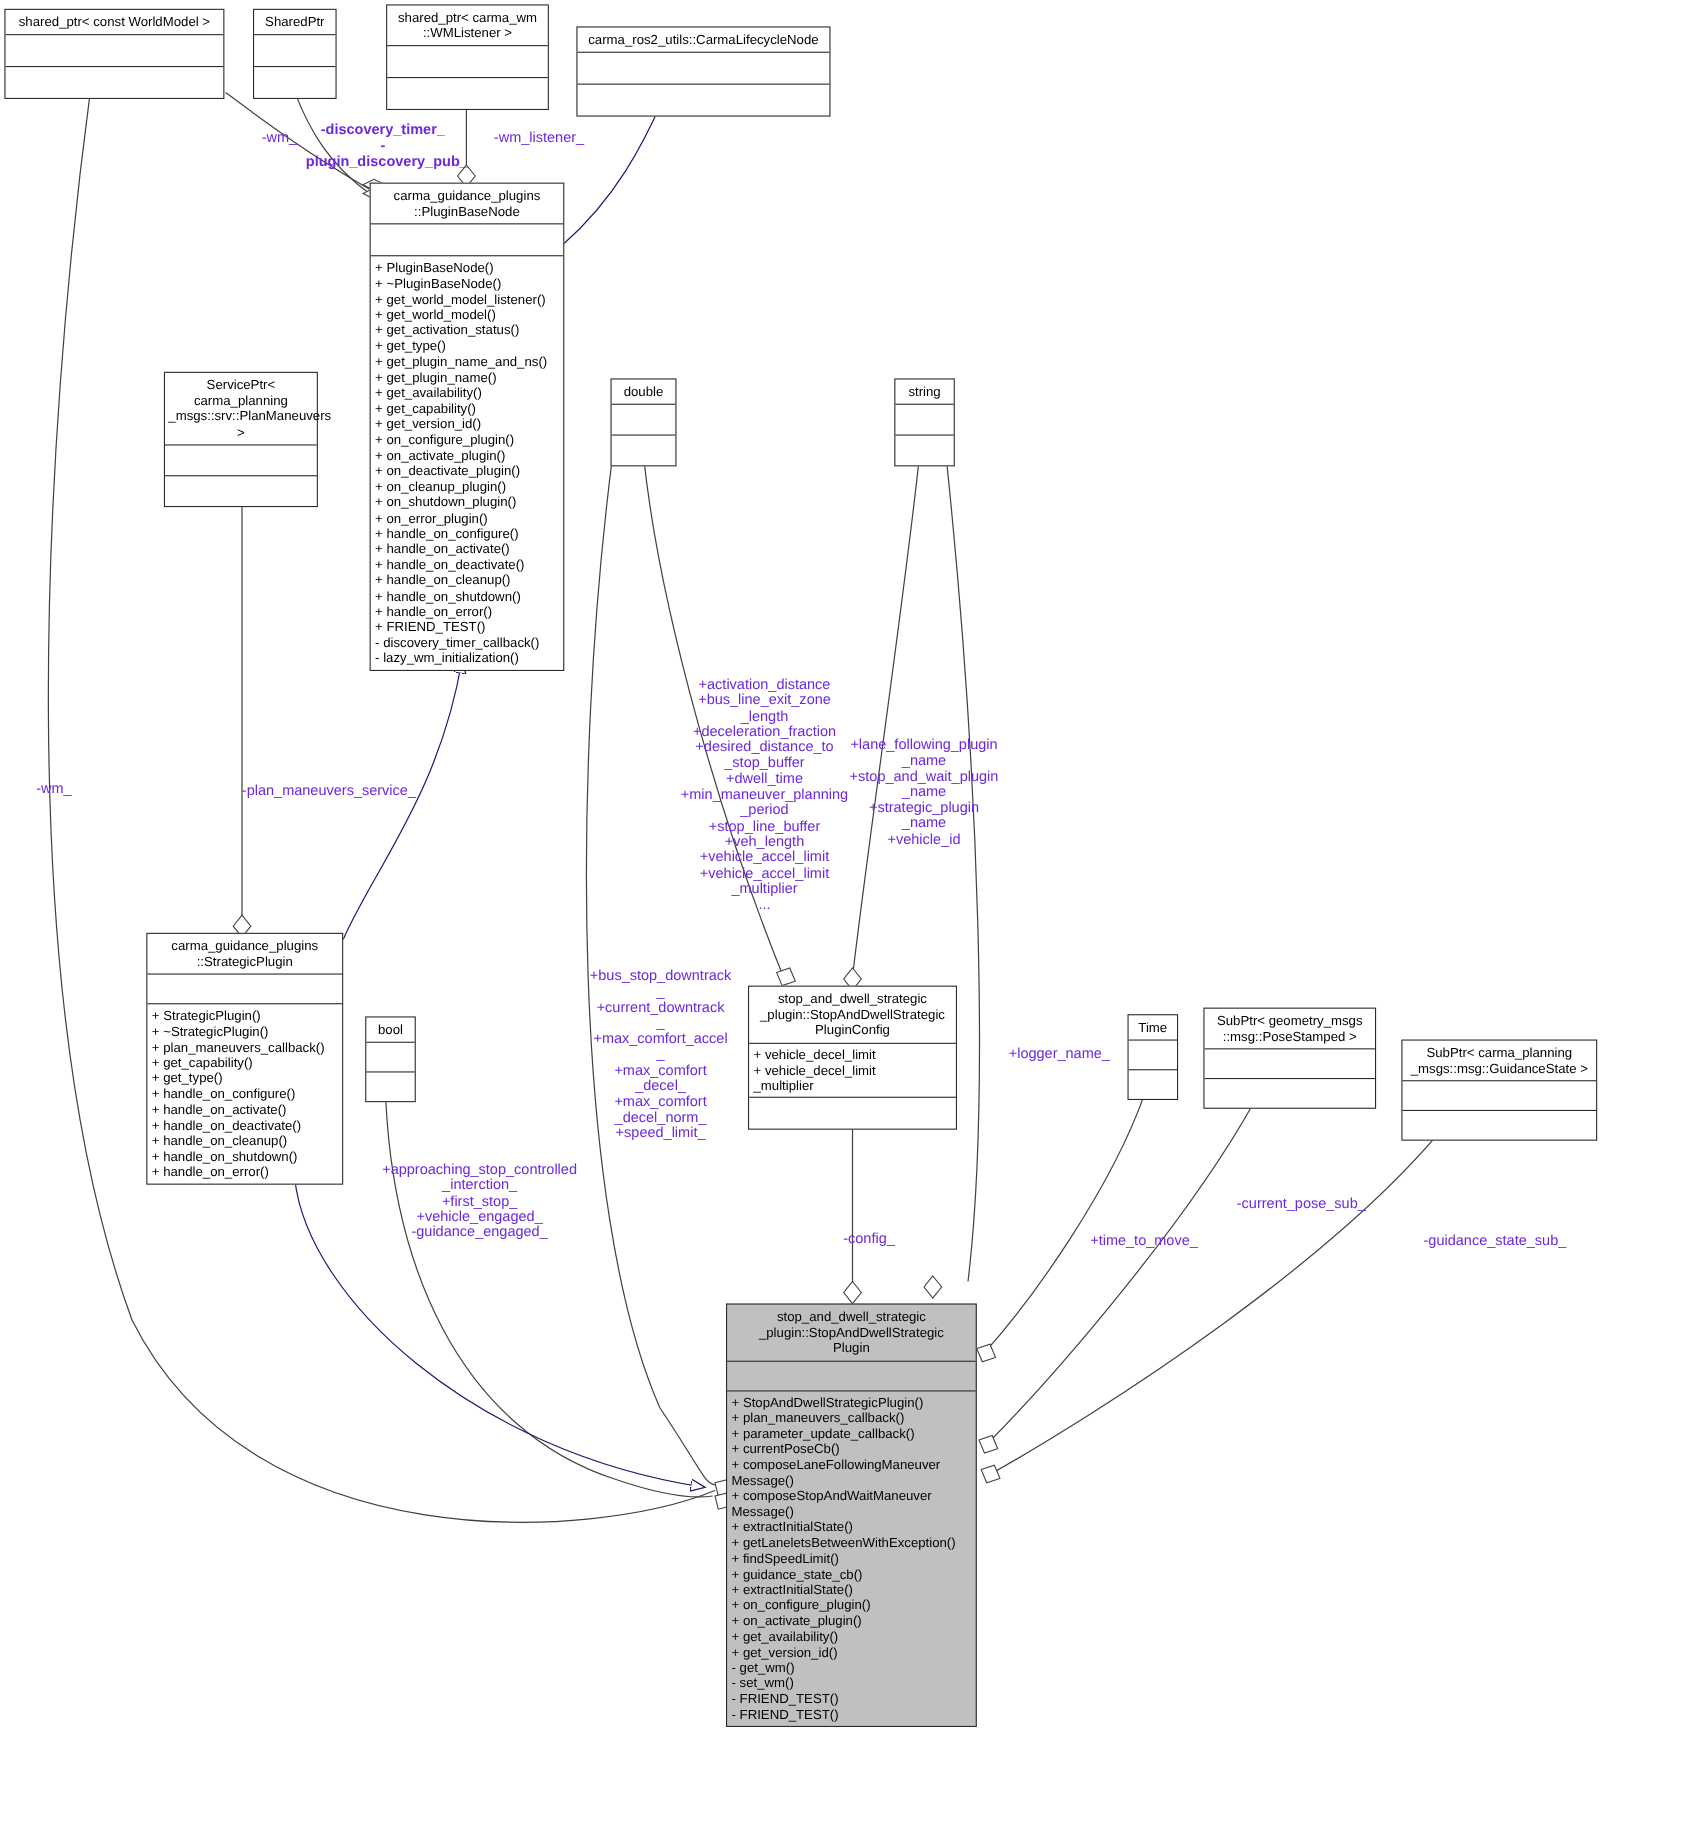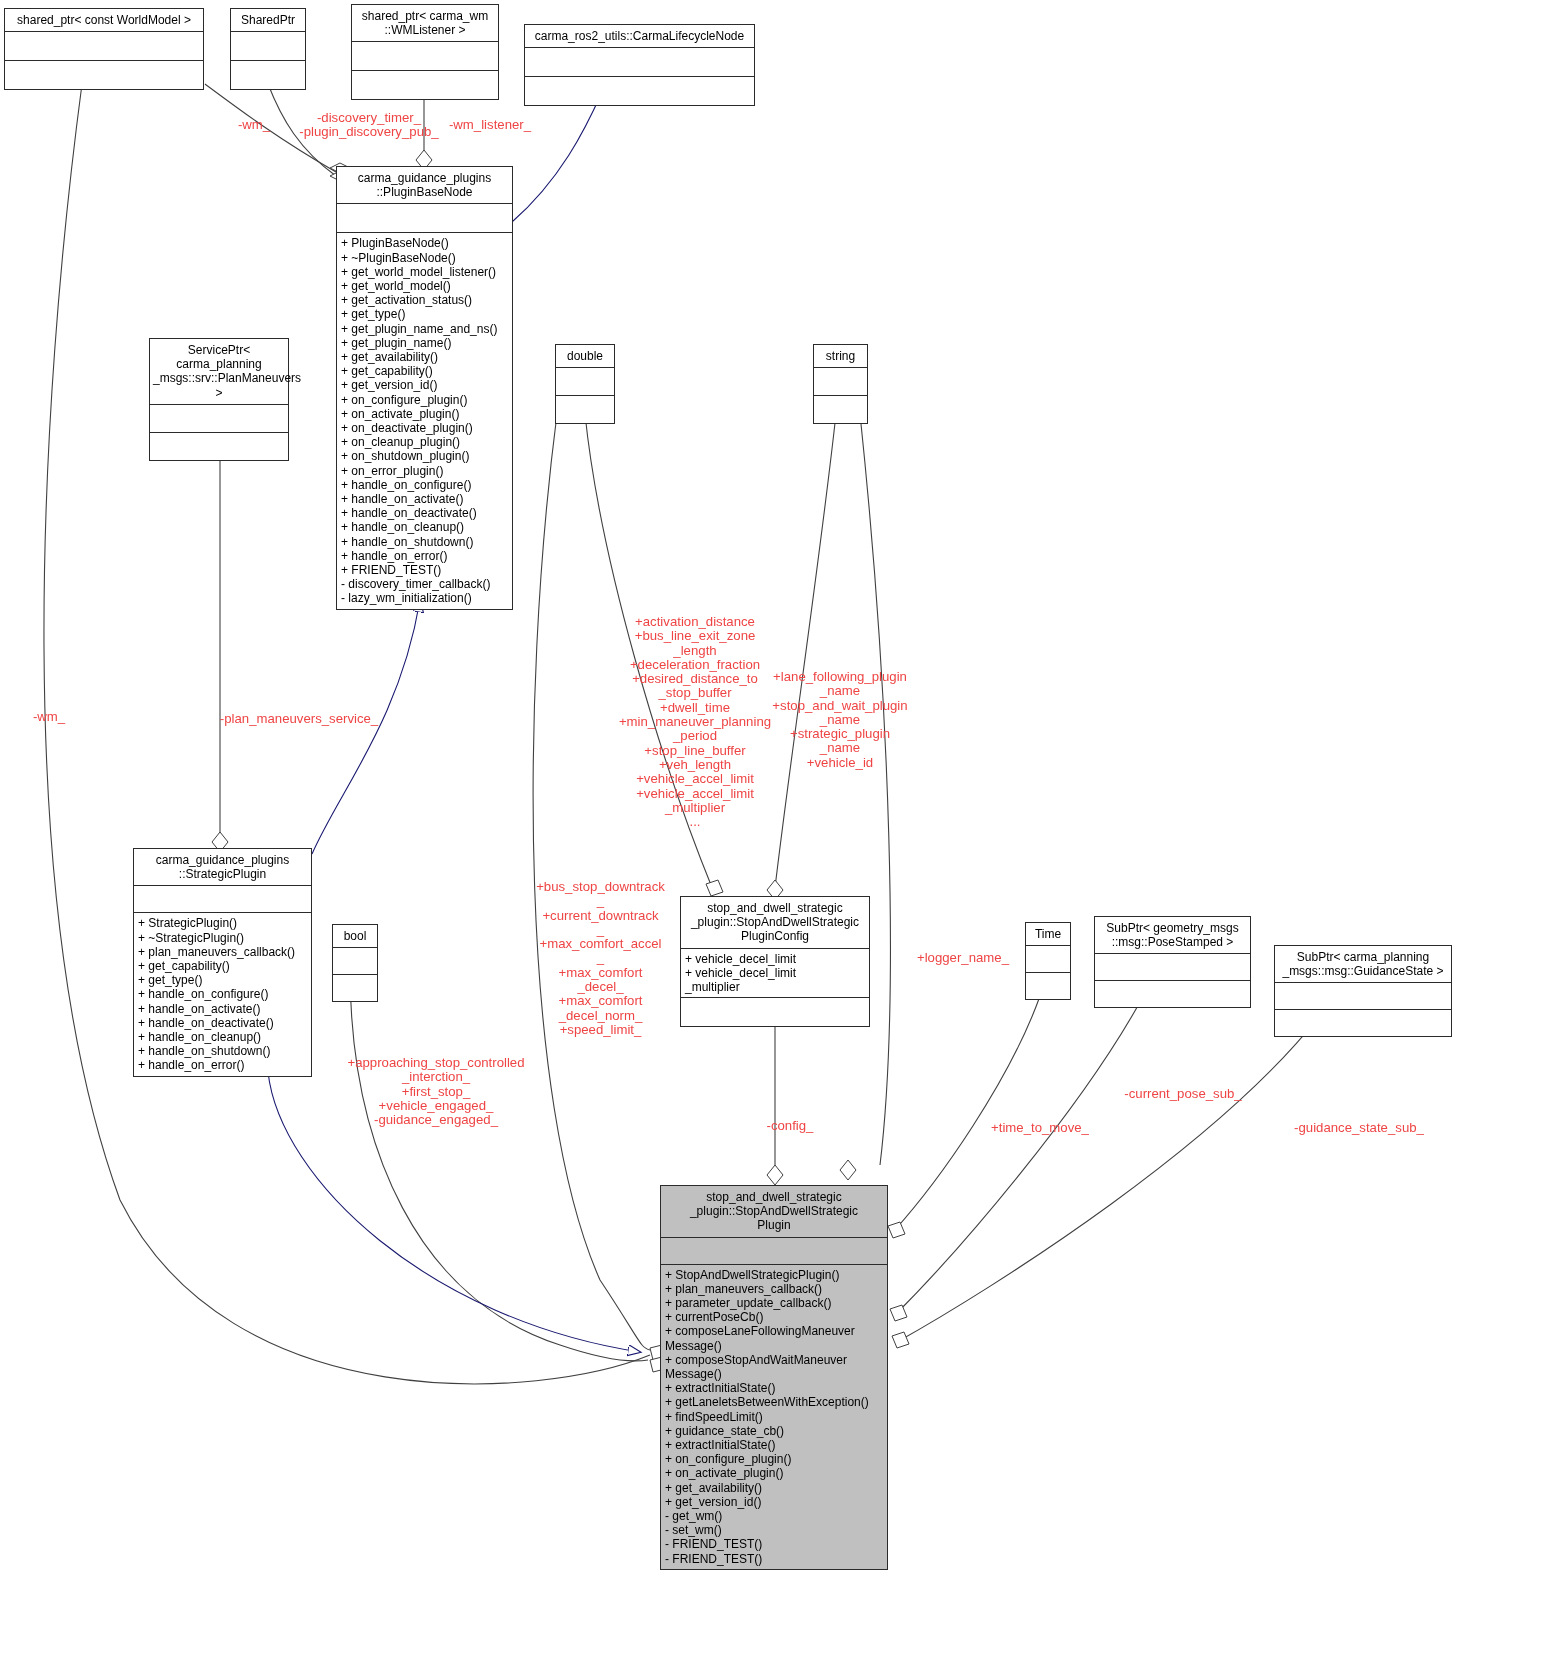--- a/index.html
+++ b/index.html
@@ -53,21 +53,21 @@
     padding: 3px 4px;
     min-height: 13px;
     white-space: pre-line;
   }
   .edge-label {
     position: absolute;
     font-size: 13.2px;
     line-height: 14.3px;
     text-align: center;
     white-space: pre-line;
-    color: #ef4444;
+    color: #6d28d9;
     background: transparent;
   }
 </style>
 </head>
 <body>
 
 <div id="canvas">
 
   <svg class="edges" viewBox="0 0 1553 1667">
     <defs>
@@ -277,21 +277,21 @@
 + on_activate_plugin()
 + get_availability()
 + get_version_id()
 - get_wm()
 - set_wm()
 - FRIEND_TEST()
 - FRIEND_TEST()</div>
   </div>
 
   <div class="edge-label" style="left:224px; top:118px; width:60px;">-wm_</div>
-  <div class="edge-label" style="left:299px; top:111px; width:140px;">-discovery_timer_
+  <div class="edge-label" style="left:278px; top:111px; width:140px;font-weight:bold;">-discovery_timer_
 -plugin_discovery_pub_</div>
   <div class="edge-label" style="left:440px; top:118px; width:100px;">-wm_listener_</div>
   <div class="edge-label" style="left:18px; top:710px; width:62px;">-wm_</div>
   <div class="edge-label" style="left:215px; top:712px; width:168px;">-plan_maneuvers_service_</div>
   <div class="edge-label" style="left:595px; top:615px; width:200px;">+activation_distance
 +bus_line_exit_zone
 _length
 +deceleration_fraction
 +desired_distance_to
 _stop_buffer

